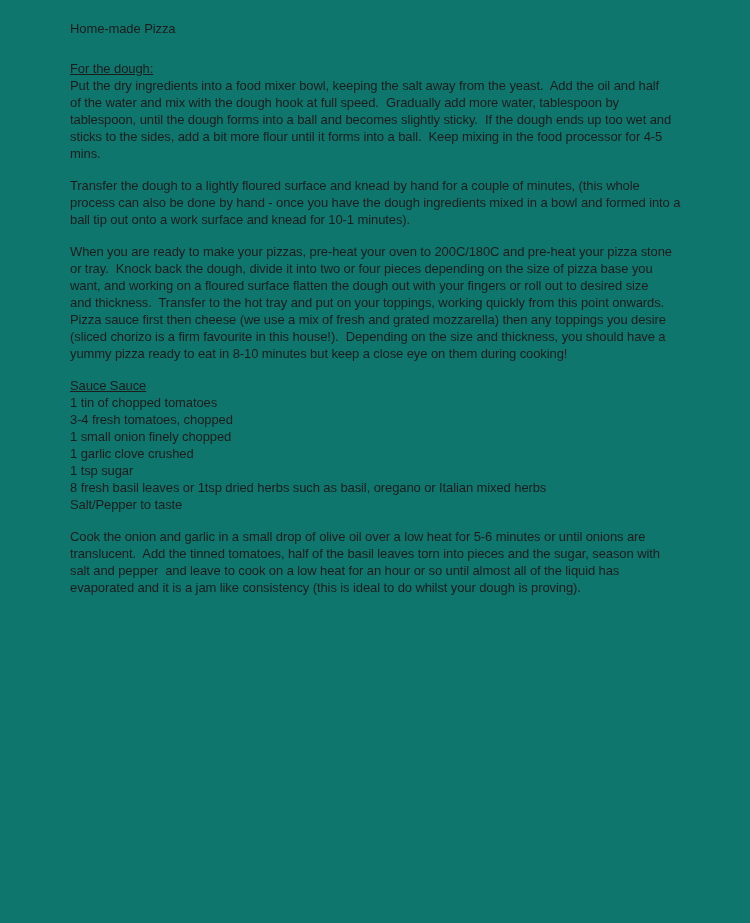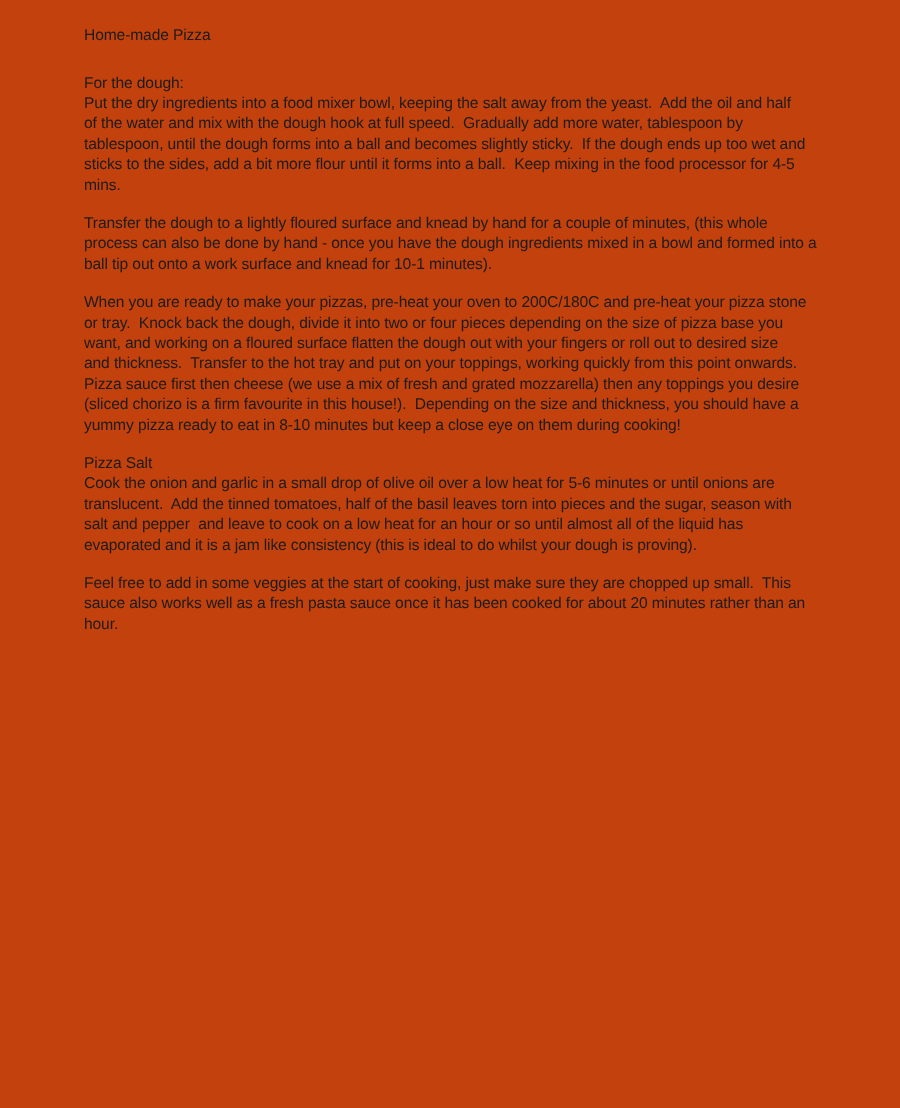--- a/index.html
+++ b/index.html
@@ -4,40 +4,41 @@
 <style>
   html, body {
     margin: 0;
     padding: 0;
     background: #ffffff;
   }
   .page {
     position: relative;
     width: 750px;
     height: 923px;
-    background: #c2410c;
+    background: #0f766e;
     box-sizing: border-box;
     padding: 20px 0 0 70px;
     overflow: hidden;
     font-family: "Liberation Sans", sans-serif;
     color: #1c1c1c;
   }
   .block {
     width: 662px;
     font-size: 13px;
     line-height: 17px;
     letter-spacing: -0.1px;
     white-space: pre-wrap;
     margin: 0 0 15px 0;
   }
   .title {
     margin-bottom: 23px;
   }
   .tight {
     margin-bottom: 0;
+    text-decoration: underline;
   }
 </style>
 </head>
 <body>
 
 <div class="page">
 
   <div class="block title">Home-made Pizza</div>
 
   <div class="block tight">For the dough:</div>
@@ -55,27 +56,31 @@
 
 
   <div class="block">When you are ready to make your pizzas, pre-heat your oven to 200C/180C and pre-heat your pizza stone
 or tray.  Knock back the dough, divide it into two or four pieces depending on the size of pizza base you
 want, and working on a floured surface flatten the dough out with your fingers or roll out to desired size
 and thickness.  Transfer to the hot tray and put on your toppings, working quickly from this point onwards.
 Pizza sauce first then cheese (we use a mix of fresh and grated mozzarella) then any toppings you desire
 (sliced chorizo is a firm favourite in this house!).  Depending on the size and thickness, you should have a
 yummy pizza ready to eat in 8-10 minutes but keep a close eye on them during cooking!</div>
 
-  <div class="block tight">Pizza Salt</div>
+  <div class="block tight">Sauce Sauce</div>
 
 
+  <div class="block">1 tin of chopped tomatoes
+3-4 fresh tomatoes, chopped
+1 small onion finely chopped
+1 garlic clove crushed
+1 tsp sugar
+8 fresh basil leaves or 1tsp dried herbs such as basil, oregano or Italian mixed herbs
+Salt/Pepper to taste</div>
 
   <div class="block">Cook the onion and garlic in a small drop of olive oil over a low heat for 5-6 minutes or until onions are
 translucent.  Add the tinned tomatoes, half of the basil leaves torn into pieces and the sugar, season with
 salt and pepper  and leave to cook on a low heat for an hour or so until almost all of the liquid has
 evaporated and it is a jam like consistency (this is ideal to do whilst your dough is proving).</div>
 
 
-  <div class="block">Feel free to add in some veggies at the start of cooking, just make sure they are chopped up small.  This
-sauce also works well as a fresh pasta sauce once it has been cooked for about 20 minutes rather than an
-hour.</div>
 
 </div>
 
 </body></html>

